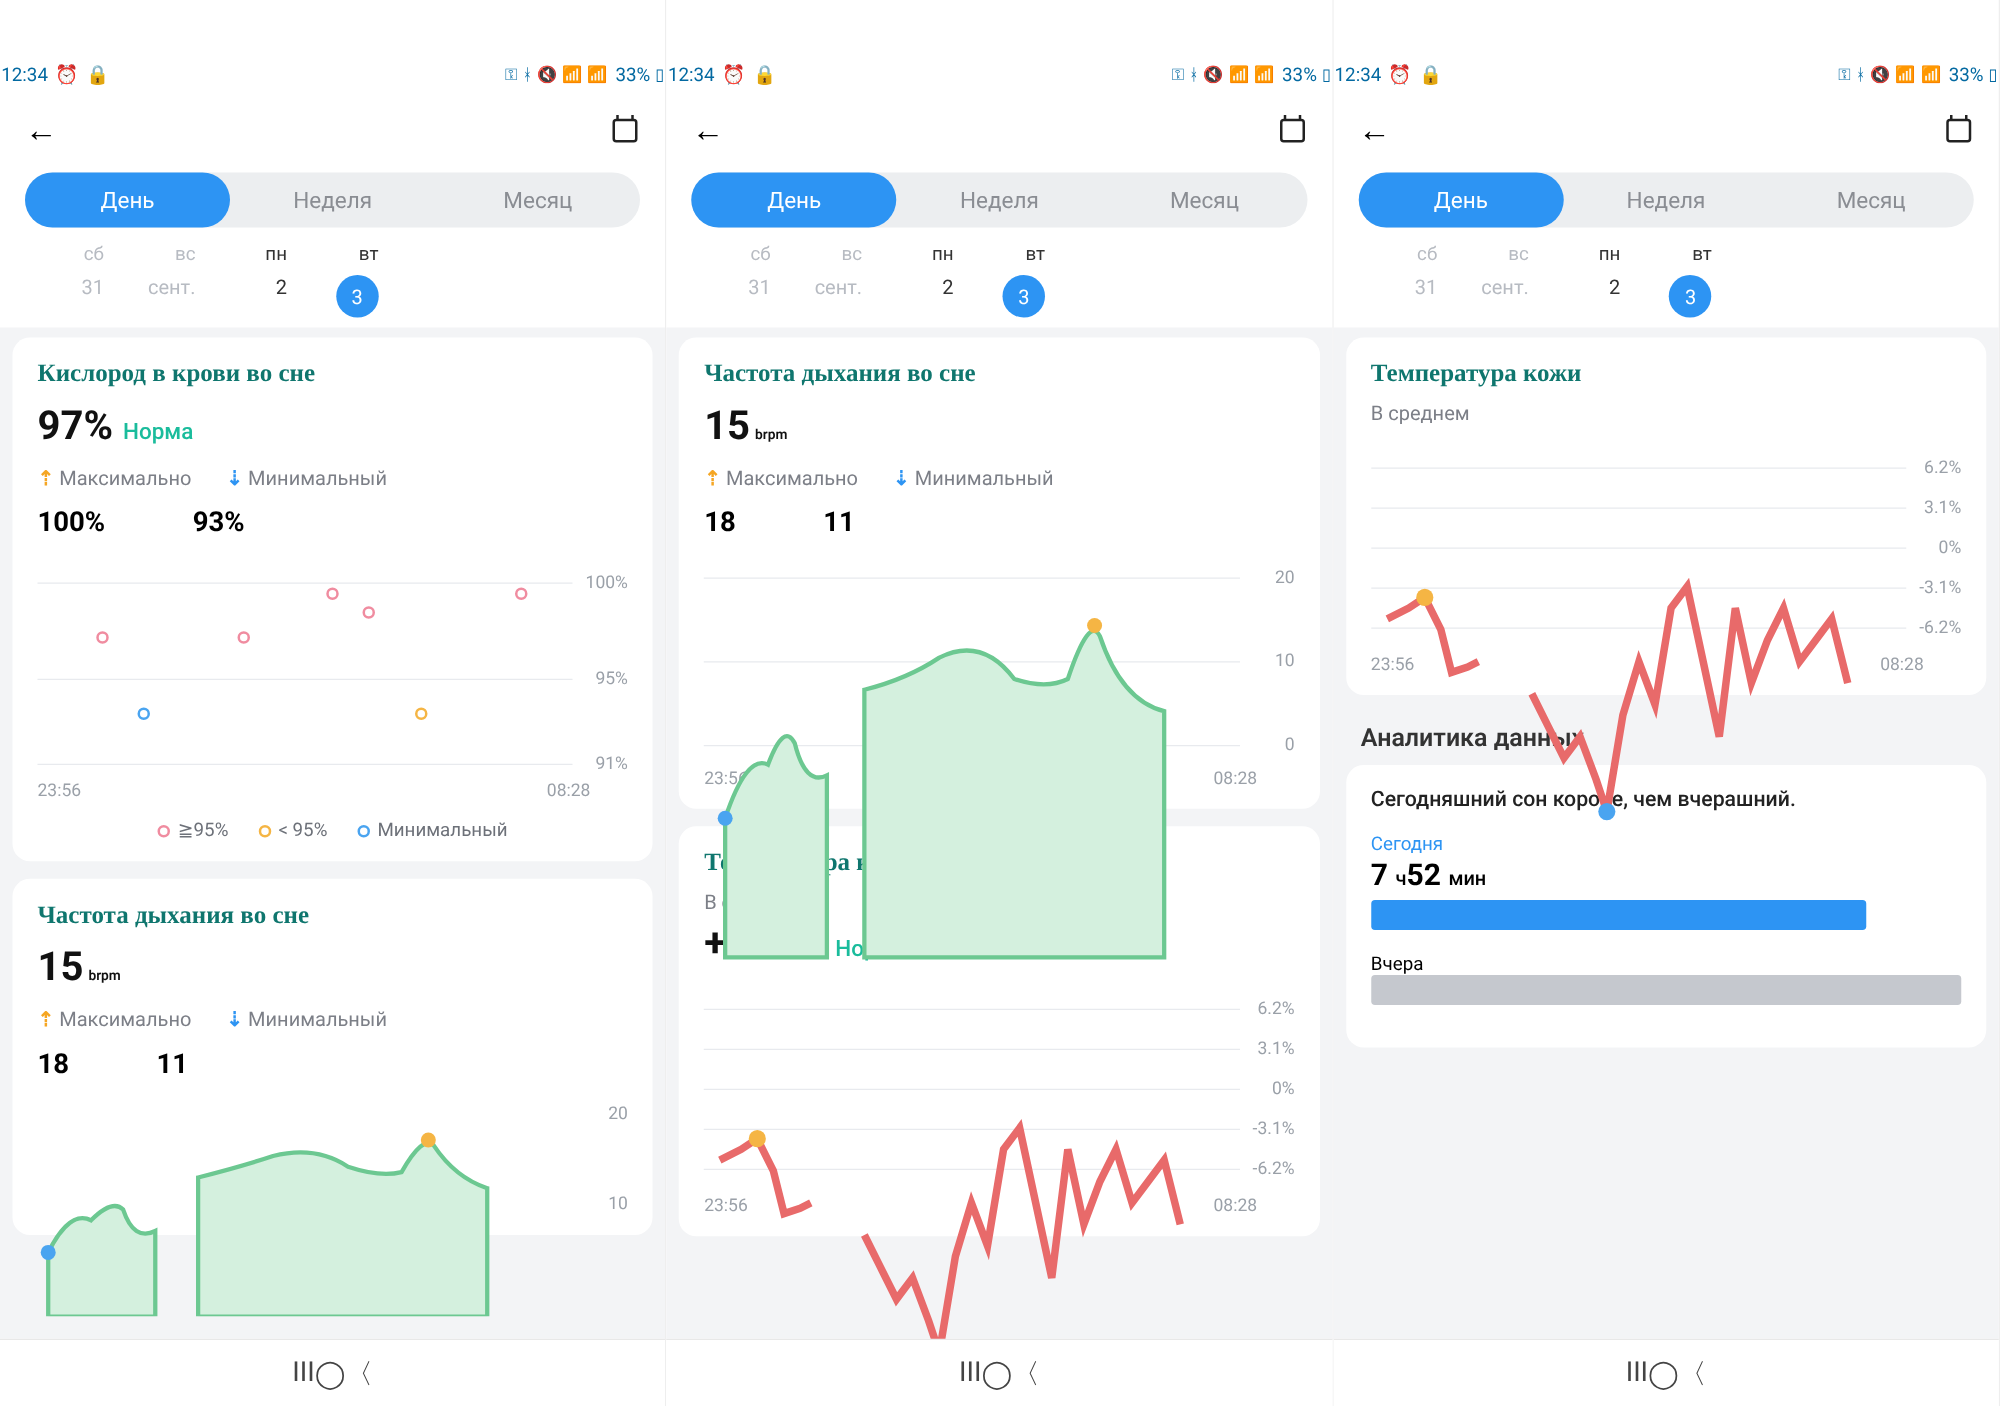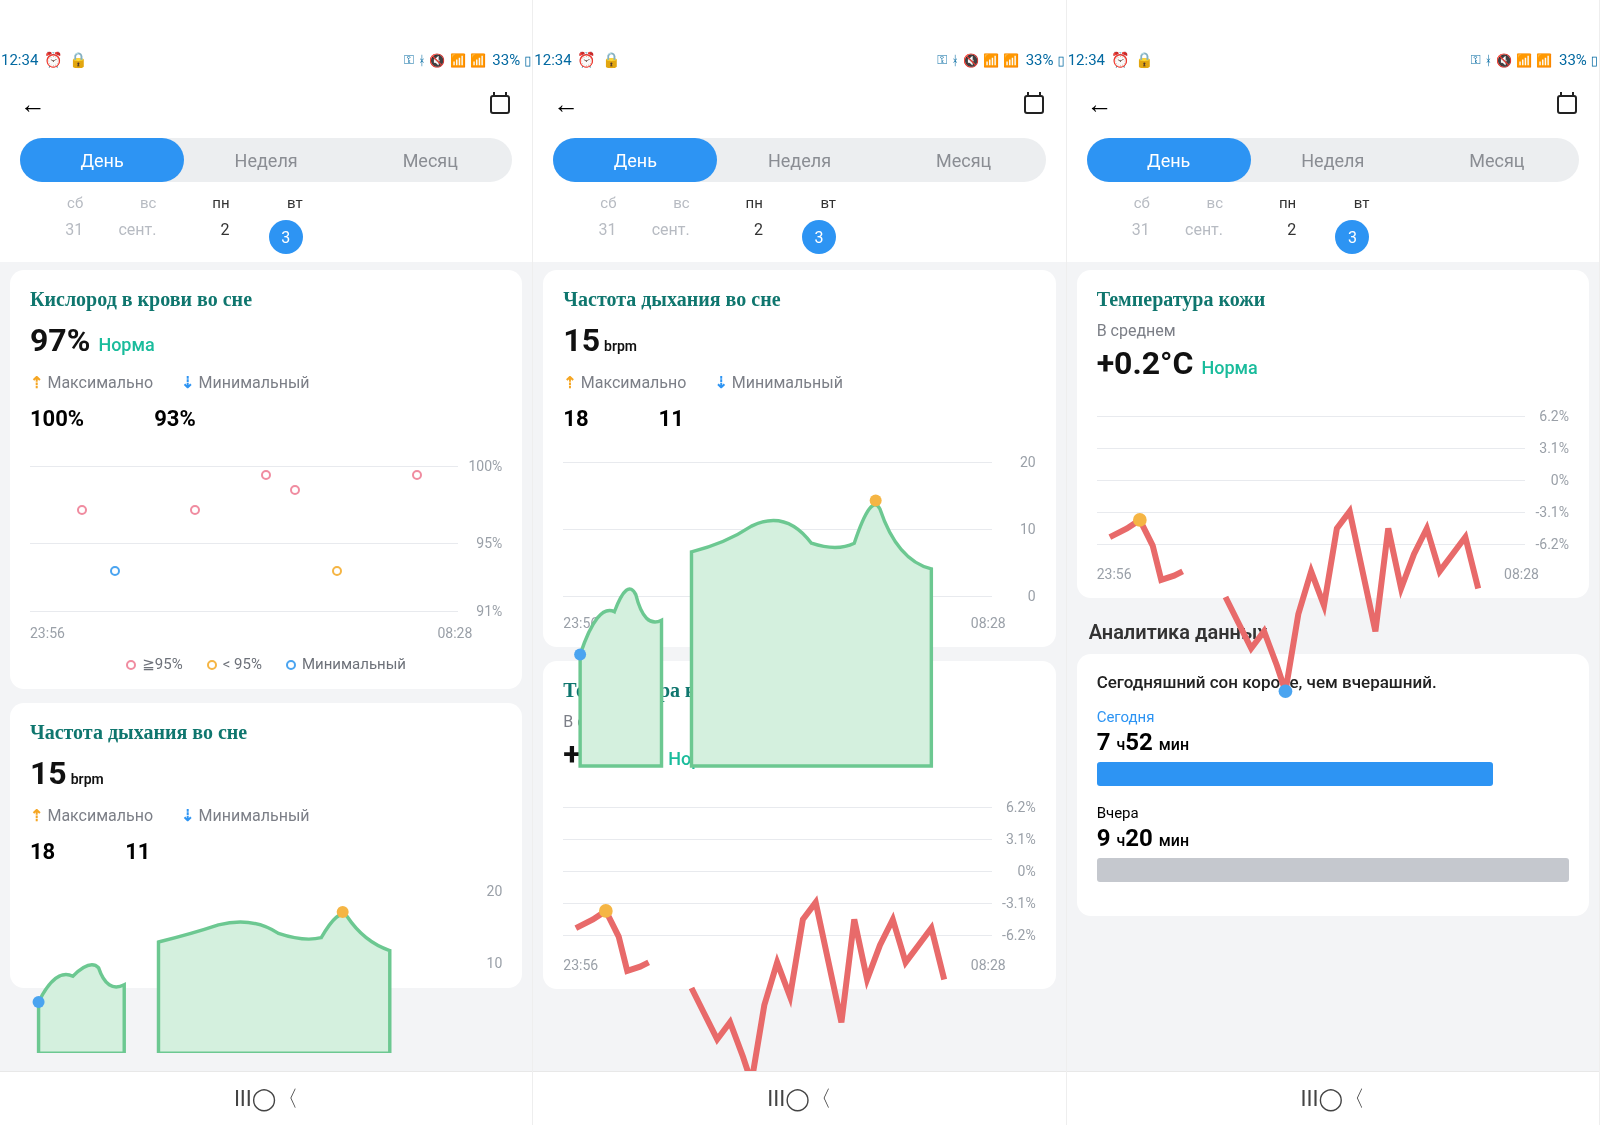--- a/index.html
+++ b/index.html
@@ -96,21 +96,21 @@
 }
 .card {
   background: #fff;
   border-radius: 14px;
   padding: 18px 0 16px;
   margin-bottom: 14px;
 }
 .card-pad { padding-left: 20px; padding-right: 20px; }
 .card h3 { font-size: 20px; font-weight: 600; color: #0f766e; margin-bottom: 10px; font-family: Liberation Serif, serif; }
 .big-val { font-size: 32px; font-weight: 700; color: #111; }
-.big-val .unit { font-size: 14px; font-weight: 600; margin-left: 4px; }
+.big-val .unit { font-size: 11px; font-weight: 600; margin-left: 4px; }
 .norm { color: #1abc9c; font-size: 18px; font-weight: 500; margin-left: 8px; }
 .sublabel { font-size: 16px; color: #7c7f87; margin-top: 4px; margin-bottom: 4px; }
 .mm-row { display: flex; gap: 28px; margin-top: 14px; font-size: 16px; }
 .mm-item { display: flex; align-items: center; gap: 4px; color: #7c7f87; }
 .mm-up { color: #f5a623; font-weight: bold; }
 .mm-down { color: #2d94f3; font-weight: bold; }
 .mm-vals { display: flex; gap: 70px; margin-top: 14px; font-size: 22px; font-weight: 700; }
 .chart-area {
   position: relative;
   height: 170px;
@@ -447,21 +447,20 @@
         <div class="num">2</div>
       </div>
     <div class="day-col dark sel"><div>вт</div><div class="num">3</div></div>
     <div class="day-col" style="flex:3"></div>
   </div>
   <div class="content">
     <div class="card">
       <div class="card-pad">
         <h3>Температура кожи</h3>
         <div class="sublabel">В среднем</div>
-        <div><span class="big-val">+0.2°C</span><span class="norm">Норма</span></div>
       </div>
       <div class="chart-area" style="height:160px">
         <div class="gridline" style="top:10%"></div>
           <div class="gridline" style="top:30%"></div>
           <div class="gridline" style="top:50%"></div>
           <div class="gridline" style="top:70%"></div>
           <div class="gridline" style="top:90%"></div>
         <span class="y-label" style="top:10%">6.2%</span>
         <span class="y-label" style="top:30%">3.1%</span>
         <span class="y-label" style="top:50%">0%</span>
@@ -481,21 +480,20 @@
 
     <div class="section-title">Аналитика данных</div>
 
     <div class="card analytics-card">
       <div class="card-pad">
         <p>Сегодняшний сон короче, чем вчерашний.</p>
         <div class="sleep-lbl today">Сегодня</div>
         <div class="sleep-val"><span>7</span> <span class="sm">ч</span><span>52</span> <span class="sm">мин</span></div>
         <div class="bar today"></div>
         <div class="sleep-lbl">Вчера</div>
-        <div class="sleep-val"><span>9</span> <span class="sm">ч</span><span>20</span> <span class="sm">мин</span></div>
         <div class="bar yest"></div>
       </div>
     </div>
   </div>
   <div class="nav-bar">
     <span>III</span>
     <span>◯</span>
     <span>〈</span>
   </div>
 </div>

